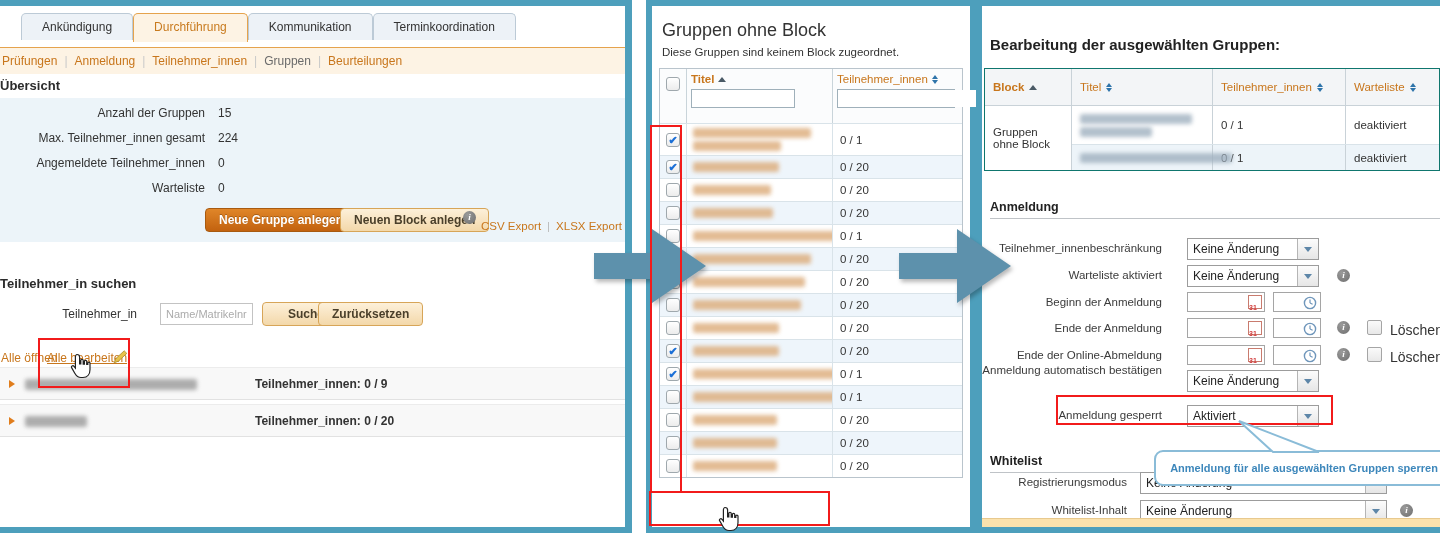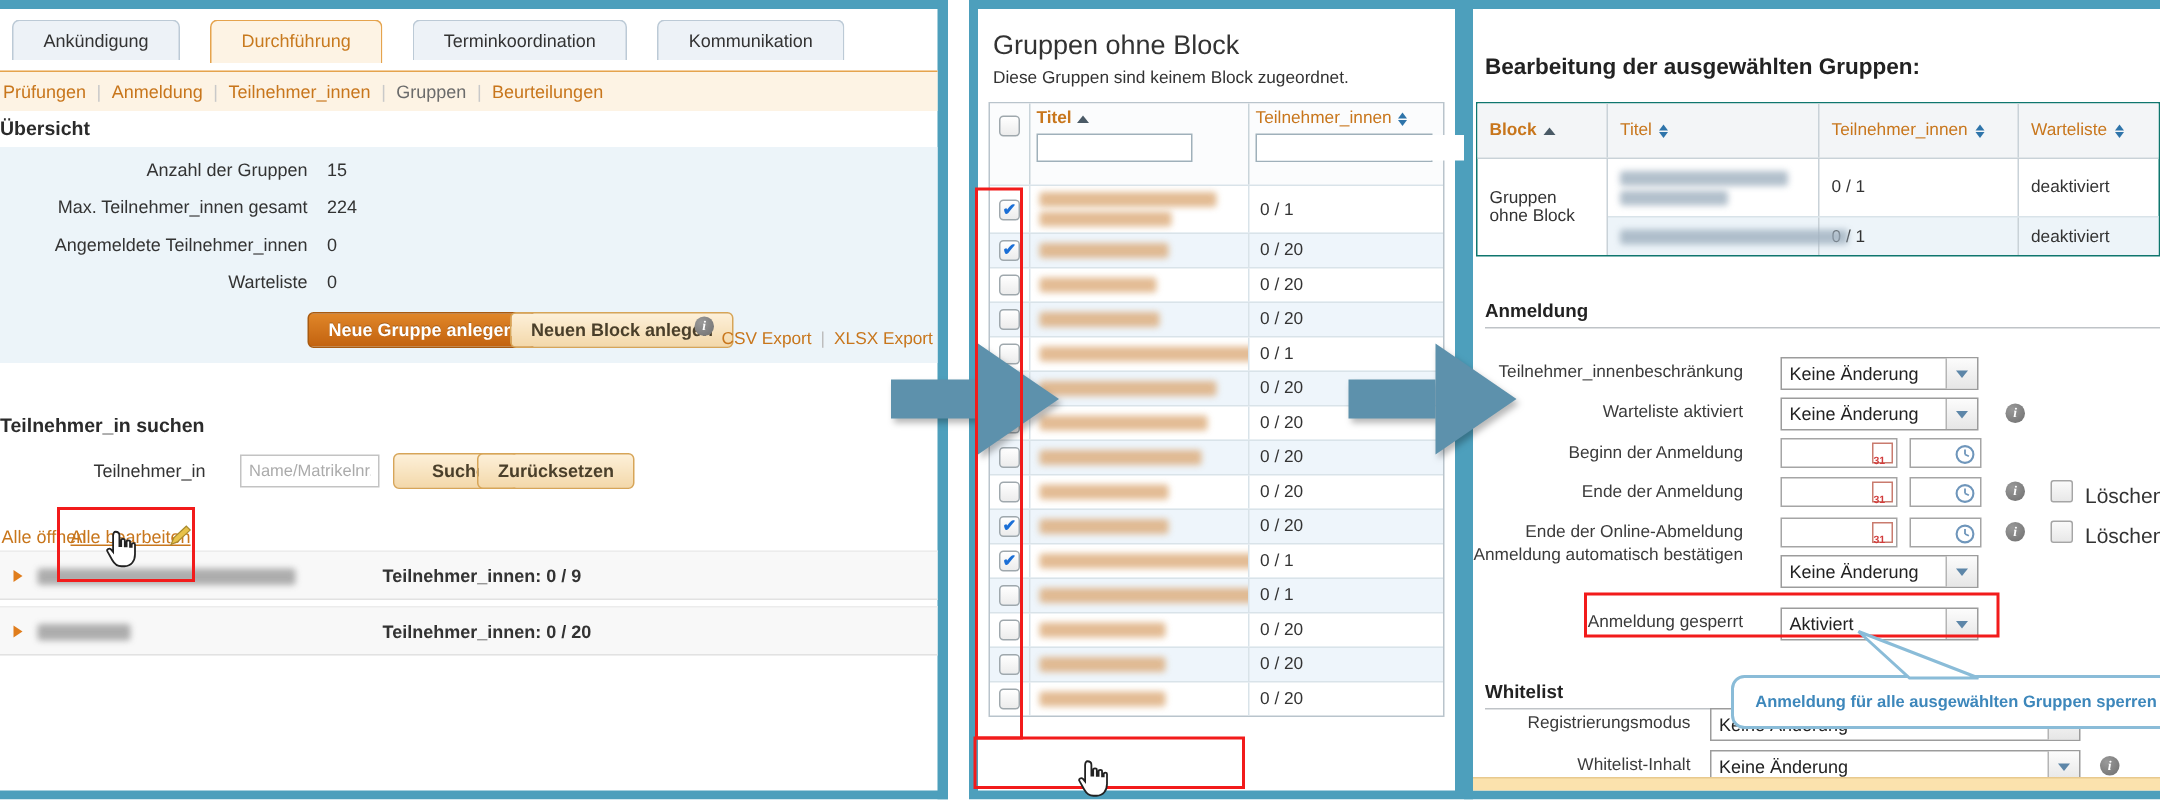--- a/index.html
+++ b/index.html
@@ -10,21 +10,21 @@
   
   .panel { position:absolute; background:#fff; }
   #left-panel  { left:0;   top:0; width:632px; height:533px;
                  border-top:6px solid #4d9fbc; border-right:7px solid #4d9fbc; border-bottom:6px solid #4d9fbc; }
   #middle-panel{ left:646px; top:0; width:330px; height:533px; border:6px solid #4d9fbc; }
   #right-panel { left:976px; top:0; width:464px; height:533px;
                  border-top:6px solid #4d9fbc; border-left:6px solid #4d9fbc; border-bottom:6px solid #4d9fbc; }
   .panel > * { position:absolute; }
 
   
-  #tabs-row { left:8px; top:7px; display:flex; gap:20px; z-index:3; }
+  #tabs-row { left:21px; top:7px; display:flex; gap:0; z-index:3; }
   .tab { height:27px; line-height:26px; padding:0 20px; font-size:12px; color:#333;
          background:#edf2f7; border:1px solid #bccad6; border-bottom:none;
          border-radius:5px 5px 0 0; white-space:nowrap; }
   .tab.active { background:#fdf3e4; border-color:#e5a34d; color:#c87a1e; height:29px; }
   #subnav { left:0; top:41px; width:625px; height:27px; background:#fdf3e4;
             border-top:1px solid #e5a34d; font-size:12px; line-height:26px; padding-left:2px; white-space:nowrap; }
   #subnav .sn { color:#c8761c; cursor:pointer; }
   #subnav .sn.current { color:#6b6b6b; }
   #subnav .sn:not(:last-child)::after { content:"|"; color:#c9c9c9; margin:0 7px; }
   .h1 { font-size:13px; font-weight:bold; color:#2b2b2b; }
@@ -150,22 +150,22 @@
 </style>
 </head>
 <body>
 
 <div id="stage">
 
   <div class="panel" id="left-panel">
     <div id="tabs-row">
       <div class="tab">Ankündigung</div>
       <div class="tab active">Durchführung</div>
+      <div class="tab">Kommunikation</div>
       <div class="tab">Terminkoordination</div>
-      <div class="tab">Kommunikation</div>
     </div>
     <div id="subnav">
       <span class="sn">Prüfungen</span><span class="sn">Anmeldung</span><span class="sn">Teilnehmer_innen</span><span class="sn current">Gruppen</span><span class="sn">Beurteilungen</span>
     </div>
     <div class="h1" id="h-uebersicht">Übersicht</div>
 
     <div id="stats">
       <div class="stat-row" style="top:8px">
         <span class="stat-label">Anzahl der Gruppen</span>
         <span class="stat-value">15</span>

